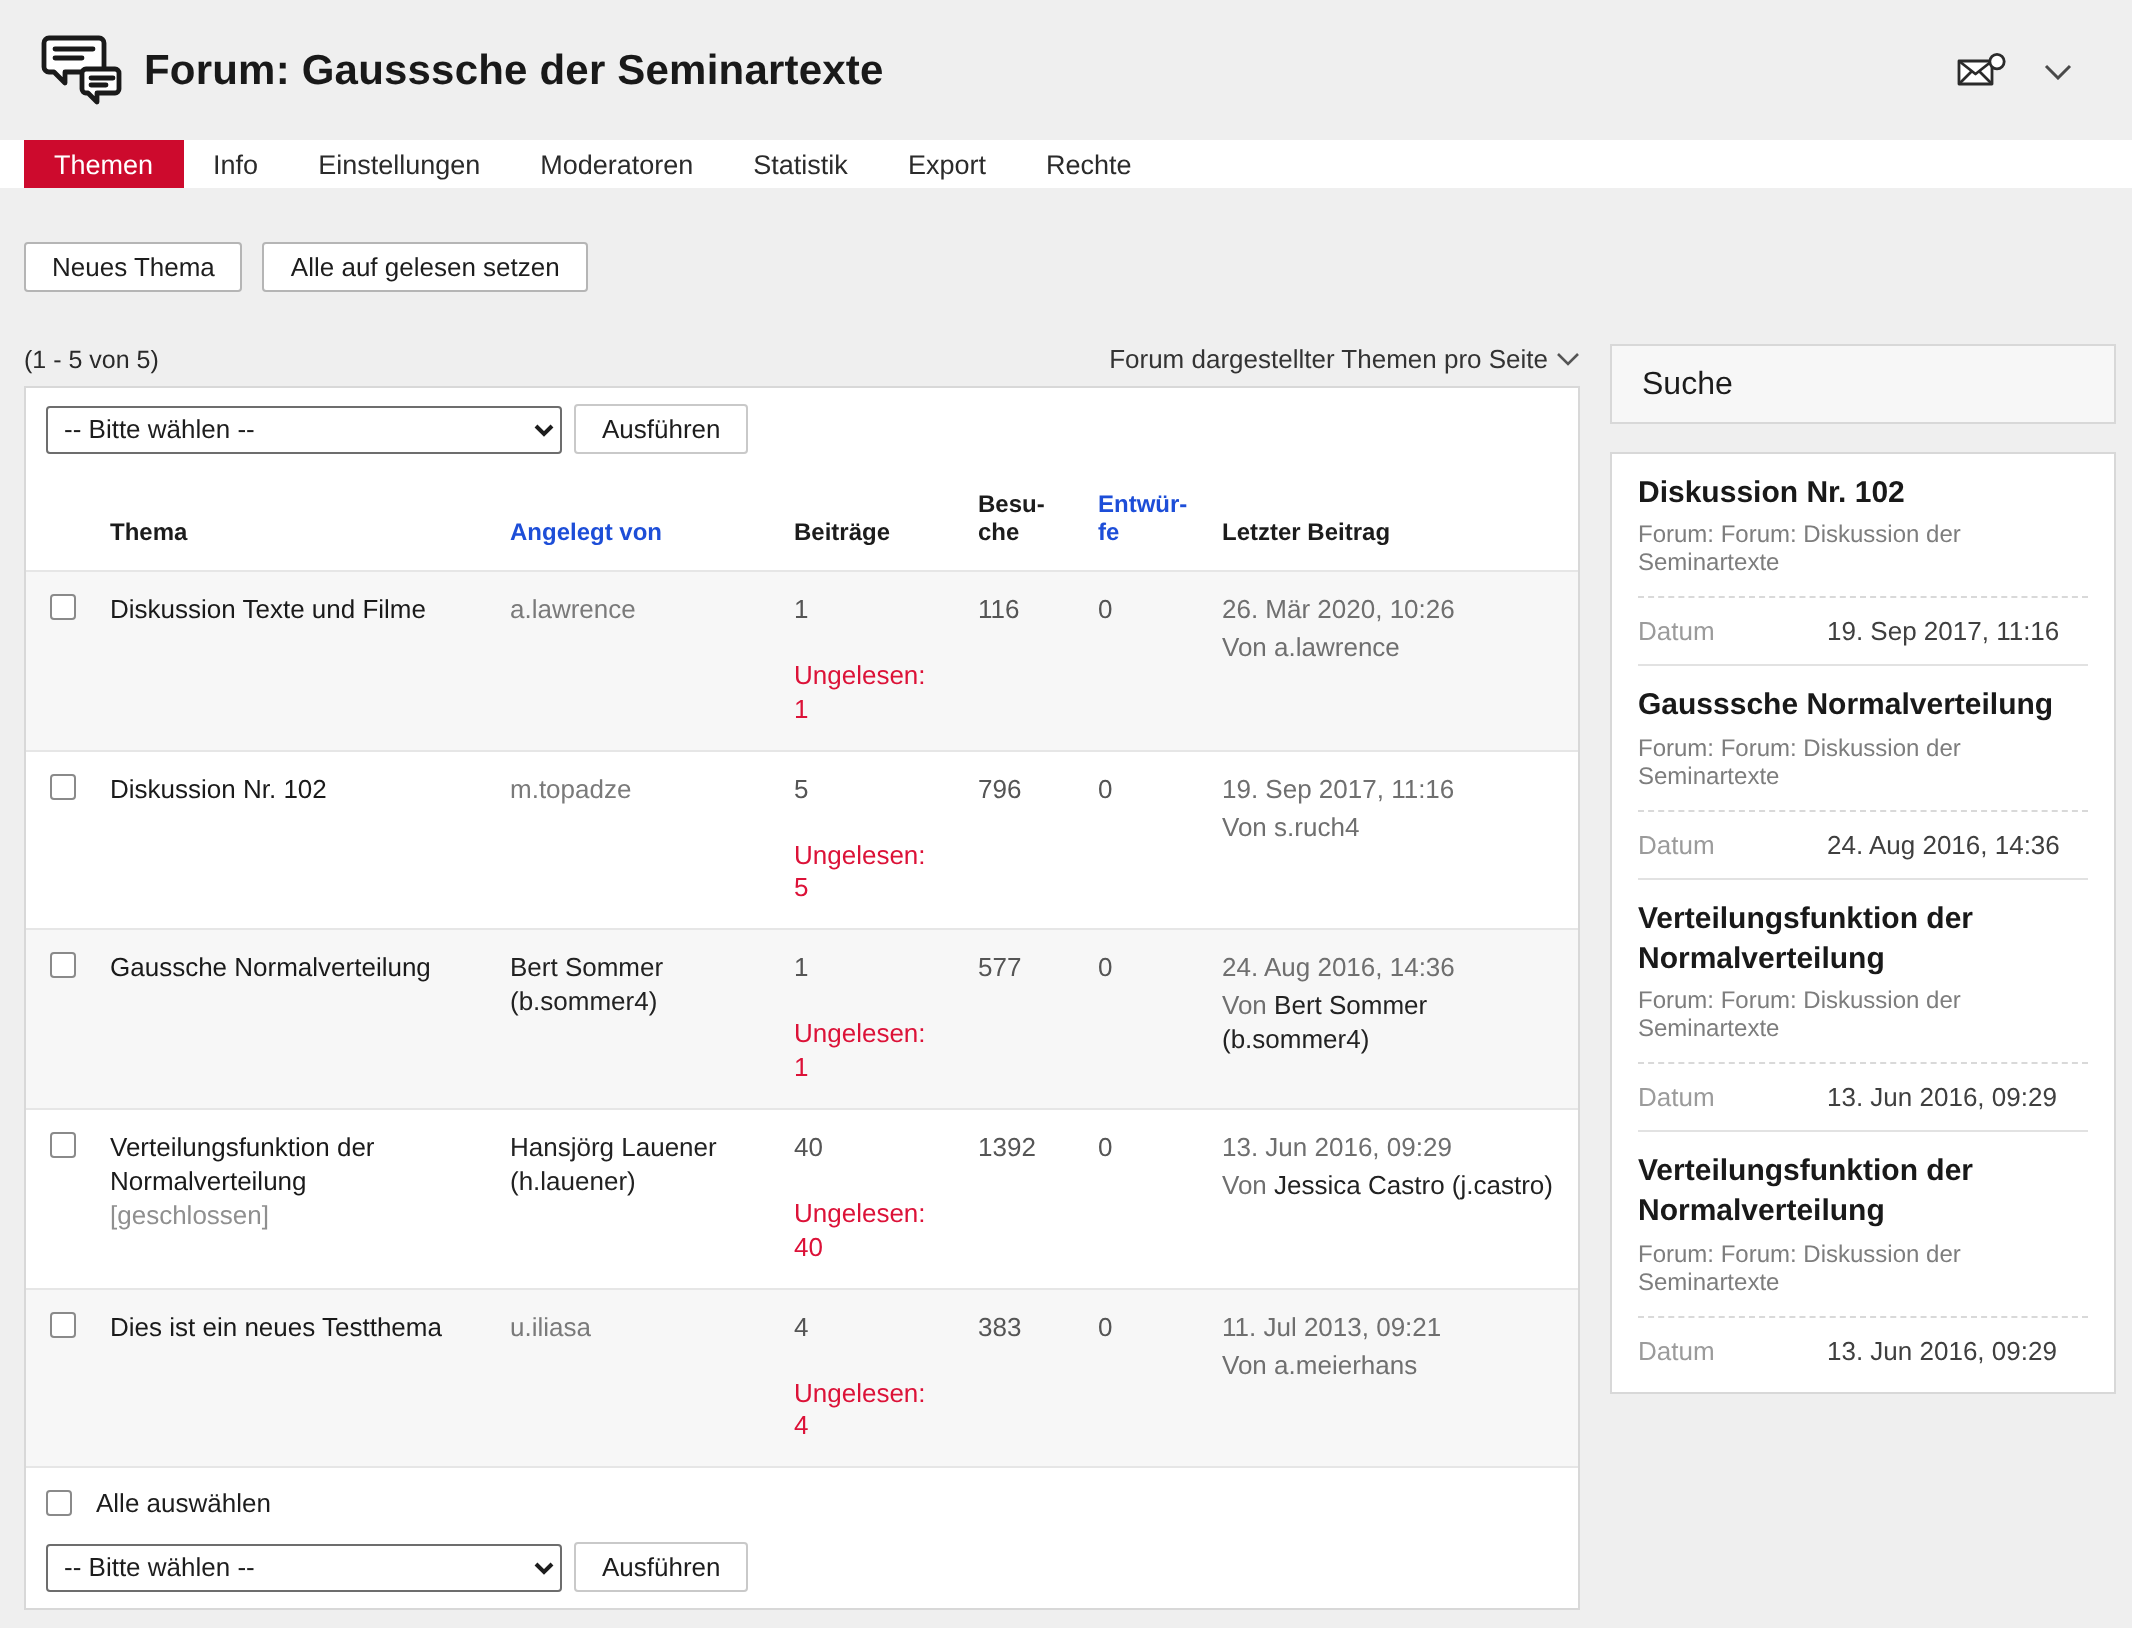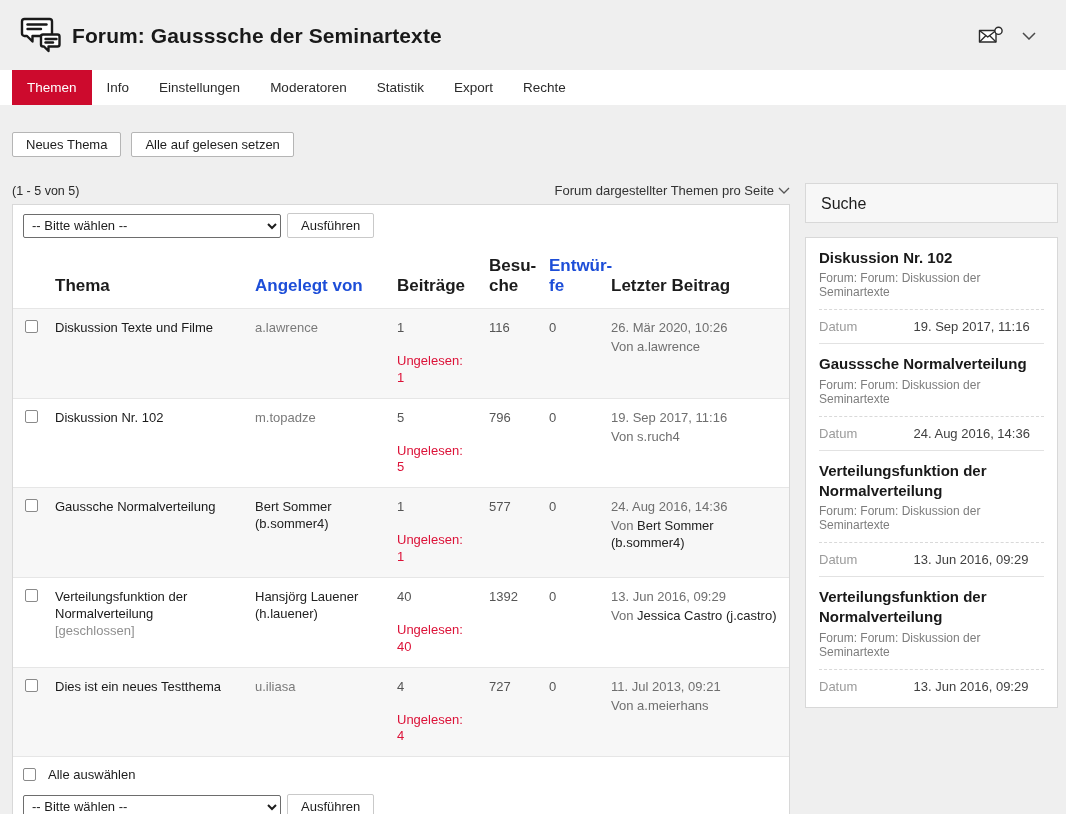--- a/index.html
+++ b/index.html
@@ -11,21 +11,21 @@
     overflow:hidden;
     position:relative;
   }
   
   .page-header { display:flex; align-items:center; padding:12px 16px 10px 18px; height:70px; }
   .forum-icon { width:46px; height:42px; margin-right:8px; flex:0 0 auto; }
   .page-title { font-size:21px; font-weight:700; color:#191919; letter-spacing:.1px; }
   .header-actions { margin-left:auto; display:flex; align-items:center; gap:18px; padding-right:14px; }
   .icon-btn { background:none; border:none; cursor:pointer; display:flex; align-items:center; }
   
-  .tabbar { background:#ffffff; height:35px; display:flex; align-items:stretch; padding-left:12px; }
+  .tabbar { background:#ffffff; height:24px; display:flex; align-items:stretch; padding-left:12px; }
   .tab { display:flex; align-items:center; padding:0 15px; font-size:13.5px; color:#2b2b2b; cursor:pointer; }
   .tab.active { background:#cd0a2d; color:#ffffff; }
   
   .topic-toolbar { padding:27px 0 0 12px; display:flex; gap:10px; }
   .btn { background:#ffffff; border:1px solid #b5b5b5; border-radius:2px; font-size:13px;
          color:#1d1d1d; padding:4px 13px; font-family:inherit; cursor:pointer; }
   .btn.light { border-color:#c9c9c9; }
   
   .content { display:flex; align-items:flex-start; padding:26px 8px 0 12px; gap:15px; }
   .main-col { width:778px; flex:0 0 auto; }
@@ -33,21 +33,21 @@
   .range-row { display:flex; justify-content:space-between; align-items:flex-end; padding:0 0 6px 0; }
   .range-text { font-size:12.5px; color:#2a2a2a; }
   .perpage { font-size:13px; color:#333; display:flex; align-items:center; gap:4px; cursor:pointer; }
   
   .panel { background:#ffffff; border:1px solid #d8d8d8; }
   .bulkbar { padding:8px 10px; display:flex; gap:6px; align-items:center; }
   .bulk-select { width:258px; height:24px; border:1px solid #6d6d6d; border-radius:2px;
                  font-size:13px; font-family:inherit; background:#fff; padding:0 4px; color:#1d1d1d; }
   
   table.topics { width:100%; border-collapse:collapse; table-layout:fixed; }
-  .topics th { text-align:left; vertical-align:bottom; font-size:17px; font-weight:700;
+  .topics th { text-align:left; vertical-align:bottom; font-size:12px; font-weight:700;
                color:#1c1c1c; padding:10px 8px 12px 8px; }
   .topics th.col-muted { color:#1d4ed8; font-weight:700; }
   .topics td { vertical-align:top; font-size:13px; padding:11px 8px; line-height:1.3; }
   .topics tbody tr { border-top:1px solid #e6e6e6; }
   .topics tbody tr:nth-child(odd) { background:#f7f7f7; }
   .col-cb { width:34px; } .col-topic { width:200px; } .col-author { width:142px; }
   .col-posts { width:92px; } .col-visits { width:60px; } .col-drafts { width:62px; }
   .cb { appearance:none; -webkit-appearance:none; width:13px; height:13px; border:1px solid #8a8a8a;
         border-radius:2px; background:#fff; cursor:pointer; margin-left:4px; }
   .topic-link { color:#1a1a1a; cursor:pointer; }
@@ -237,21 +237,21 @@
                 <span class="last-by"><span>Von</span> <span class="last-name" data-linked="true">Jessica Castro (j.castro)</span></span>
               </td>
           </tr>
           <tr>
             <td><input type="checkbox" class="cb" style=""></td>
             <td><span class="topic-link">Dies ist ein neues Testthema</span>
                 <span class="topic-note"></span></td>
             <td><span class="author" data-linked="false">u.iliasa</span></td>
             <td><span class="num">4</span>
                 <span class="unread">Ungelesen: 4</span></td>
-            <td><span class="num">727</span></td>
+            <td><span class="num">383</span></td>
             <td><span class="num">0</span></td>
             <td>
                 <span class="last-date">11. Jul 2013, 09:21</span>
                 <span class="last-by"><span>Von</span> <span class="last-name" data-linked="false">a.meierhans</span></span>
               </td>
           </tr>
         </tbody>
       </table>
 
       <div class="selectall-row">

